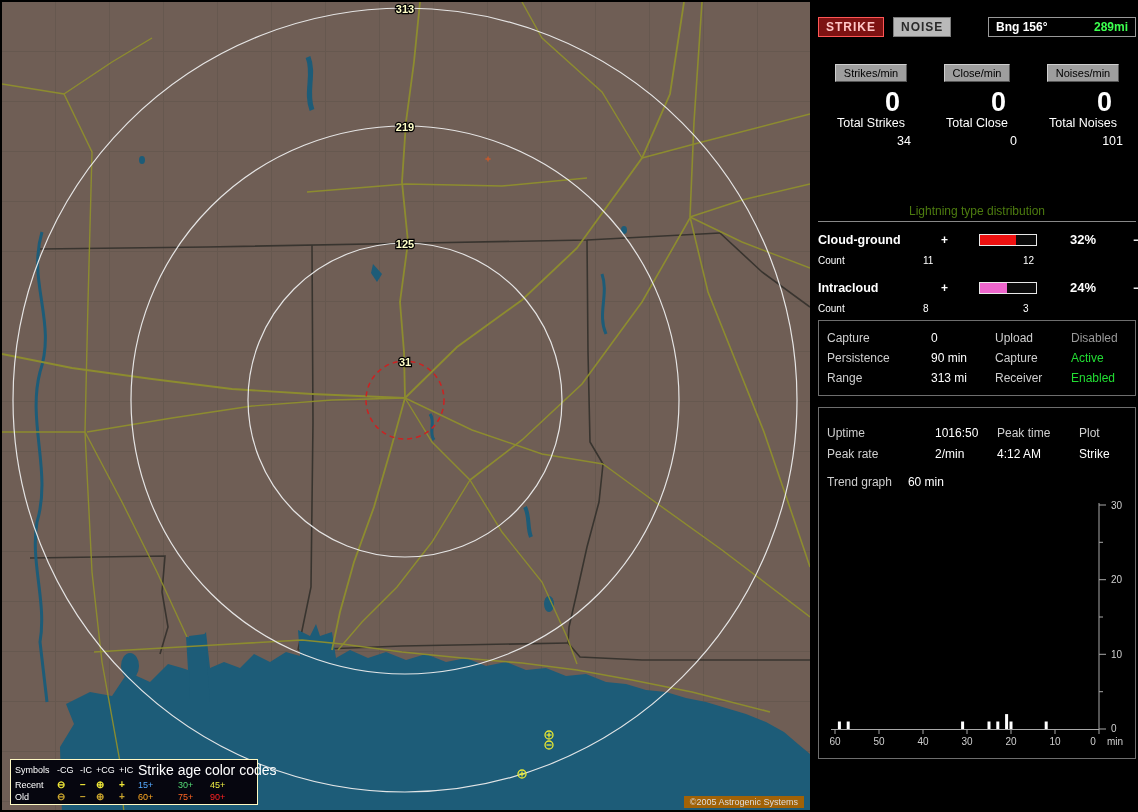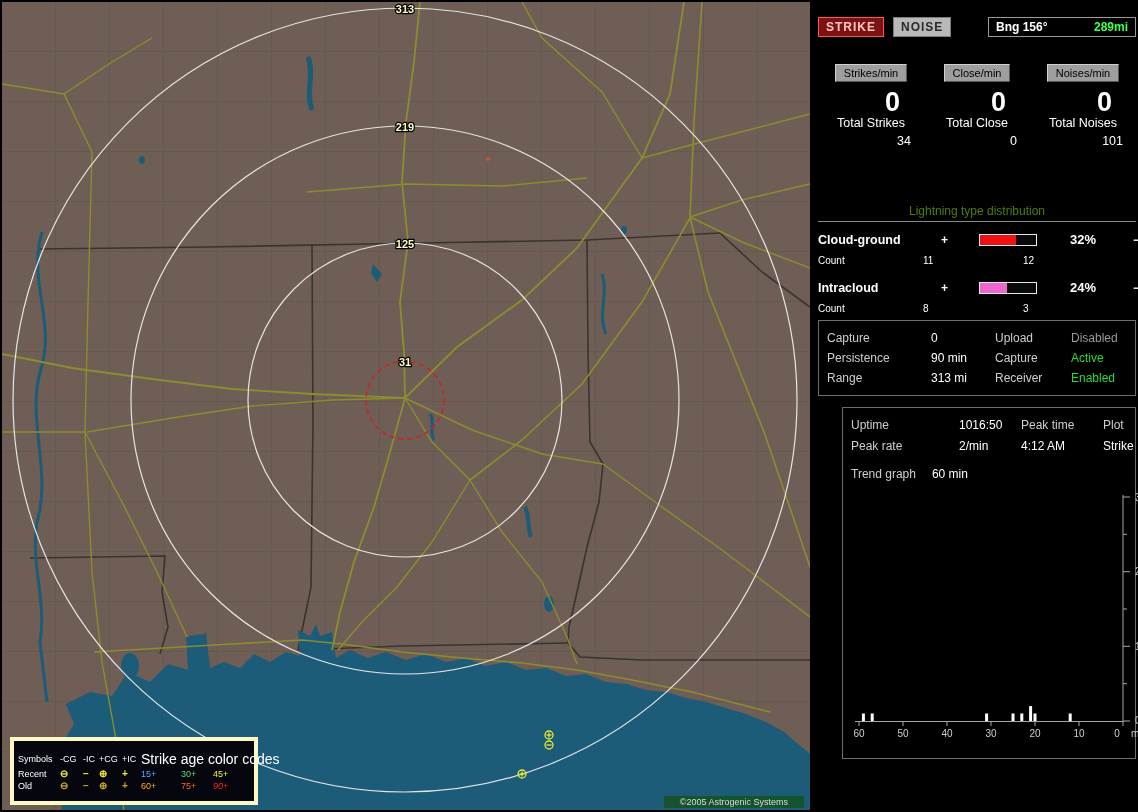--- a/index.html
+++ b/index.html
@@ -2,26 +2,26 @@
 <html><head>
 <meta charset="utf-8">
 <style>
   html,body{margin:0;padding:0;background:#000;}
   body{width:1138px;height:812px;overflow:hidden;font-family:"Liberation Sans",sans-serif;}
   #root{position:relative;width:1138px;height:812px;background:#000;}
 
   
   #map{position:absolute;left:2px;top:2px;width:808px;height:808px;background:#6f5e55;overflow:hidden;}
   #map svg.mapcanvas{display:block;}
-  .legend{position:absolute;left:8px;bottom:5px;width:248px;background:#06060f;border:4px solid #fef9c3;color:#fff;font-size:9px;padding:10px 4px;box-sizing:border-box;}
+  .legend{position:absolute;left:8px;bottom:5px;width:248px;background:#06060f;border:1px solid #fef9c3;color:#fff;font-size:9px;padding:2px 4px;box-sizing:border-box;}
   .legend-grid{display:grid;grid-template-columns:42px 23px 16px 23px 19px 40px 32px 32px;align-items:center;row-gap:2px;}
   .legend .hdr{color:#fff;}
   .legend .agehdr{grid-column:6 / span 3;font-size:14px;color:#fff;white-space:nowrap;text-align:center;}
   .legend .sym{font-size:10px;line-height:10px;font-weight:bold;}
-  .attribution{position:absolute;right:6px;bottom:2px;background:#14532d;color:#ddd;font-size:9px;padding:1px 16px;}
+  .attribution{position:absolute;right:6px;bottom:2px;background:#a16207;color:#ddd;font-size:9px;padding:1px 6px;}
 
   
   #panel{position:absolute;left:818px;top:2px;width:318px;height:808px;color:#fff;font-size:12px;}
   .toprow{display:flex;align-items:center;margin-top:13px;height:24px;}
   .lamp{font-weight:bold;font-size:12px;letter-spacing:1px;padding:2px 7px;margin-right:9px;cursor:pointer;}
   .lamp.strike{background:#7d1212;border:1px solid #ff5555;color:#ffc6c6;}
   .lamp.noise{background:#b9b9b9;border:1px solid #7d7d7d;color:#2a2a2a;}
   .bngbox{margin-left:auto;display:flex;justify-content:space-between;align-items:center;width:132px;border:1px solid #999;background:#000;padding:2px 7px;font-weight:bold;}
   .green{color:#3dff4f;font-weight:bold;}
 
@@ -41,21 +41,21 @@
   .pct{font-weight:bold;padding-left:5px;font-size:13px;}
   .count-row{display:grid;grid-template-columns:105px 100px 1fr;margin-top:8px;font-size:10px;}
 
   .box{border:1px solid #6e6e6e;box-sizing:border-box;}
   .dtbox{margin-top:20px;padding:5px 6px;}
   .dt{color:#00ee22;font-weight:bold;font-size:15px;letter-spacing:0.5px;}
   .setbox{margin-top:6px;padding:7px 8px;}
   .srow{display:grid;grid-template-columns:104px 64px 76px 1fr;line-height:20px;}
   .lab{color:#cfcfcf;}
   .val{color:#fff;}
-  .statbox{margin-top:11px;padding:7px 8px;height:352px;margin-left:24px;}
+  .statbox{margin-top:11px;padding:15px 8px;height:352px;}
   .srow4{display:grid;grid-template-columns:108px 62px 82px 1fr;line-height:21px;}
   .trendrow{margin-top:10px;display:flex;gap:16px;}
   svg.trend{display:block;margin-top:4px;}
 </style>
 </head>
 <body>
 
 <div id="root">
 
   <div id="map">
@@ -175,21 +175,21 @@
         <span style="color: rgb(85, 221, 119);">30+</span>
         <span style="color: rgb(238, 238, 68);">45+</span>
 
         <span class="hdr">Old</span>
         <span class="sym" style="color: rgb(202, 165, 46);">⊖</span>
         <span class="sym" style="color: rgb(202, 165, 46);">−</span>
         <span class="sym" style="color: rgb(202, 165, 46);">⊕</span>
         <span class="sym" style="color: rgb(202, 165, 46);">+</span>
         <span style="color: rgb(255, 170, 34);">60+</span>
         <span style="color: rgb(255, 102, 34);">75+</span>
-        <span style="color: rgb(255, 34, 34); font-style: italic;">90+</span>
+        <span style="color: rgb(255, 34, 34);">90+</span>
       </div>
     </div>
 
     <div class="attribution">©2005 Astrogenic Systems</div>
   </div>
 
   <div id="panel">
 
     <div class="toprow">
       <div class="lamp strike">STRIKE</div>

